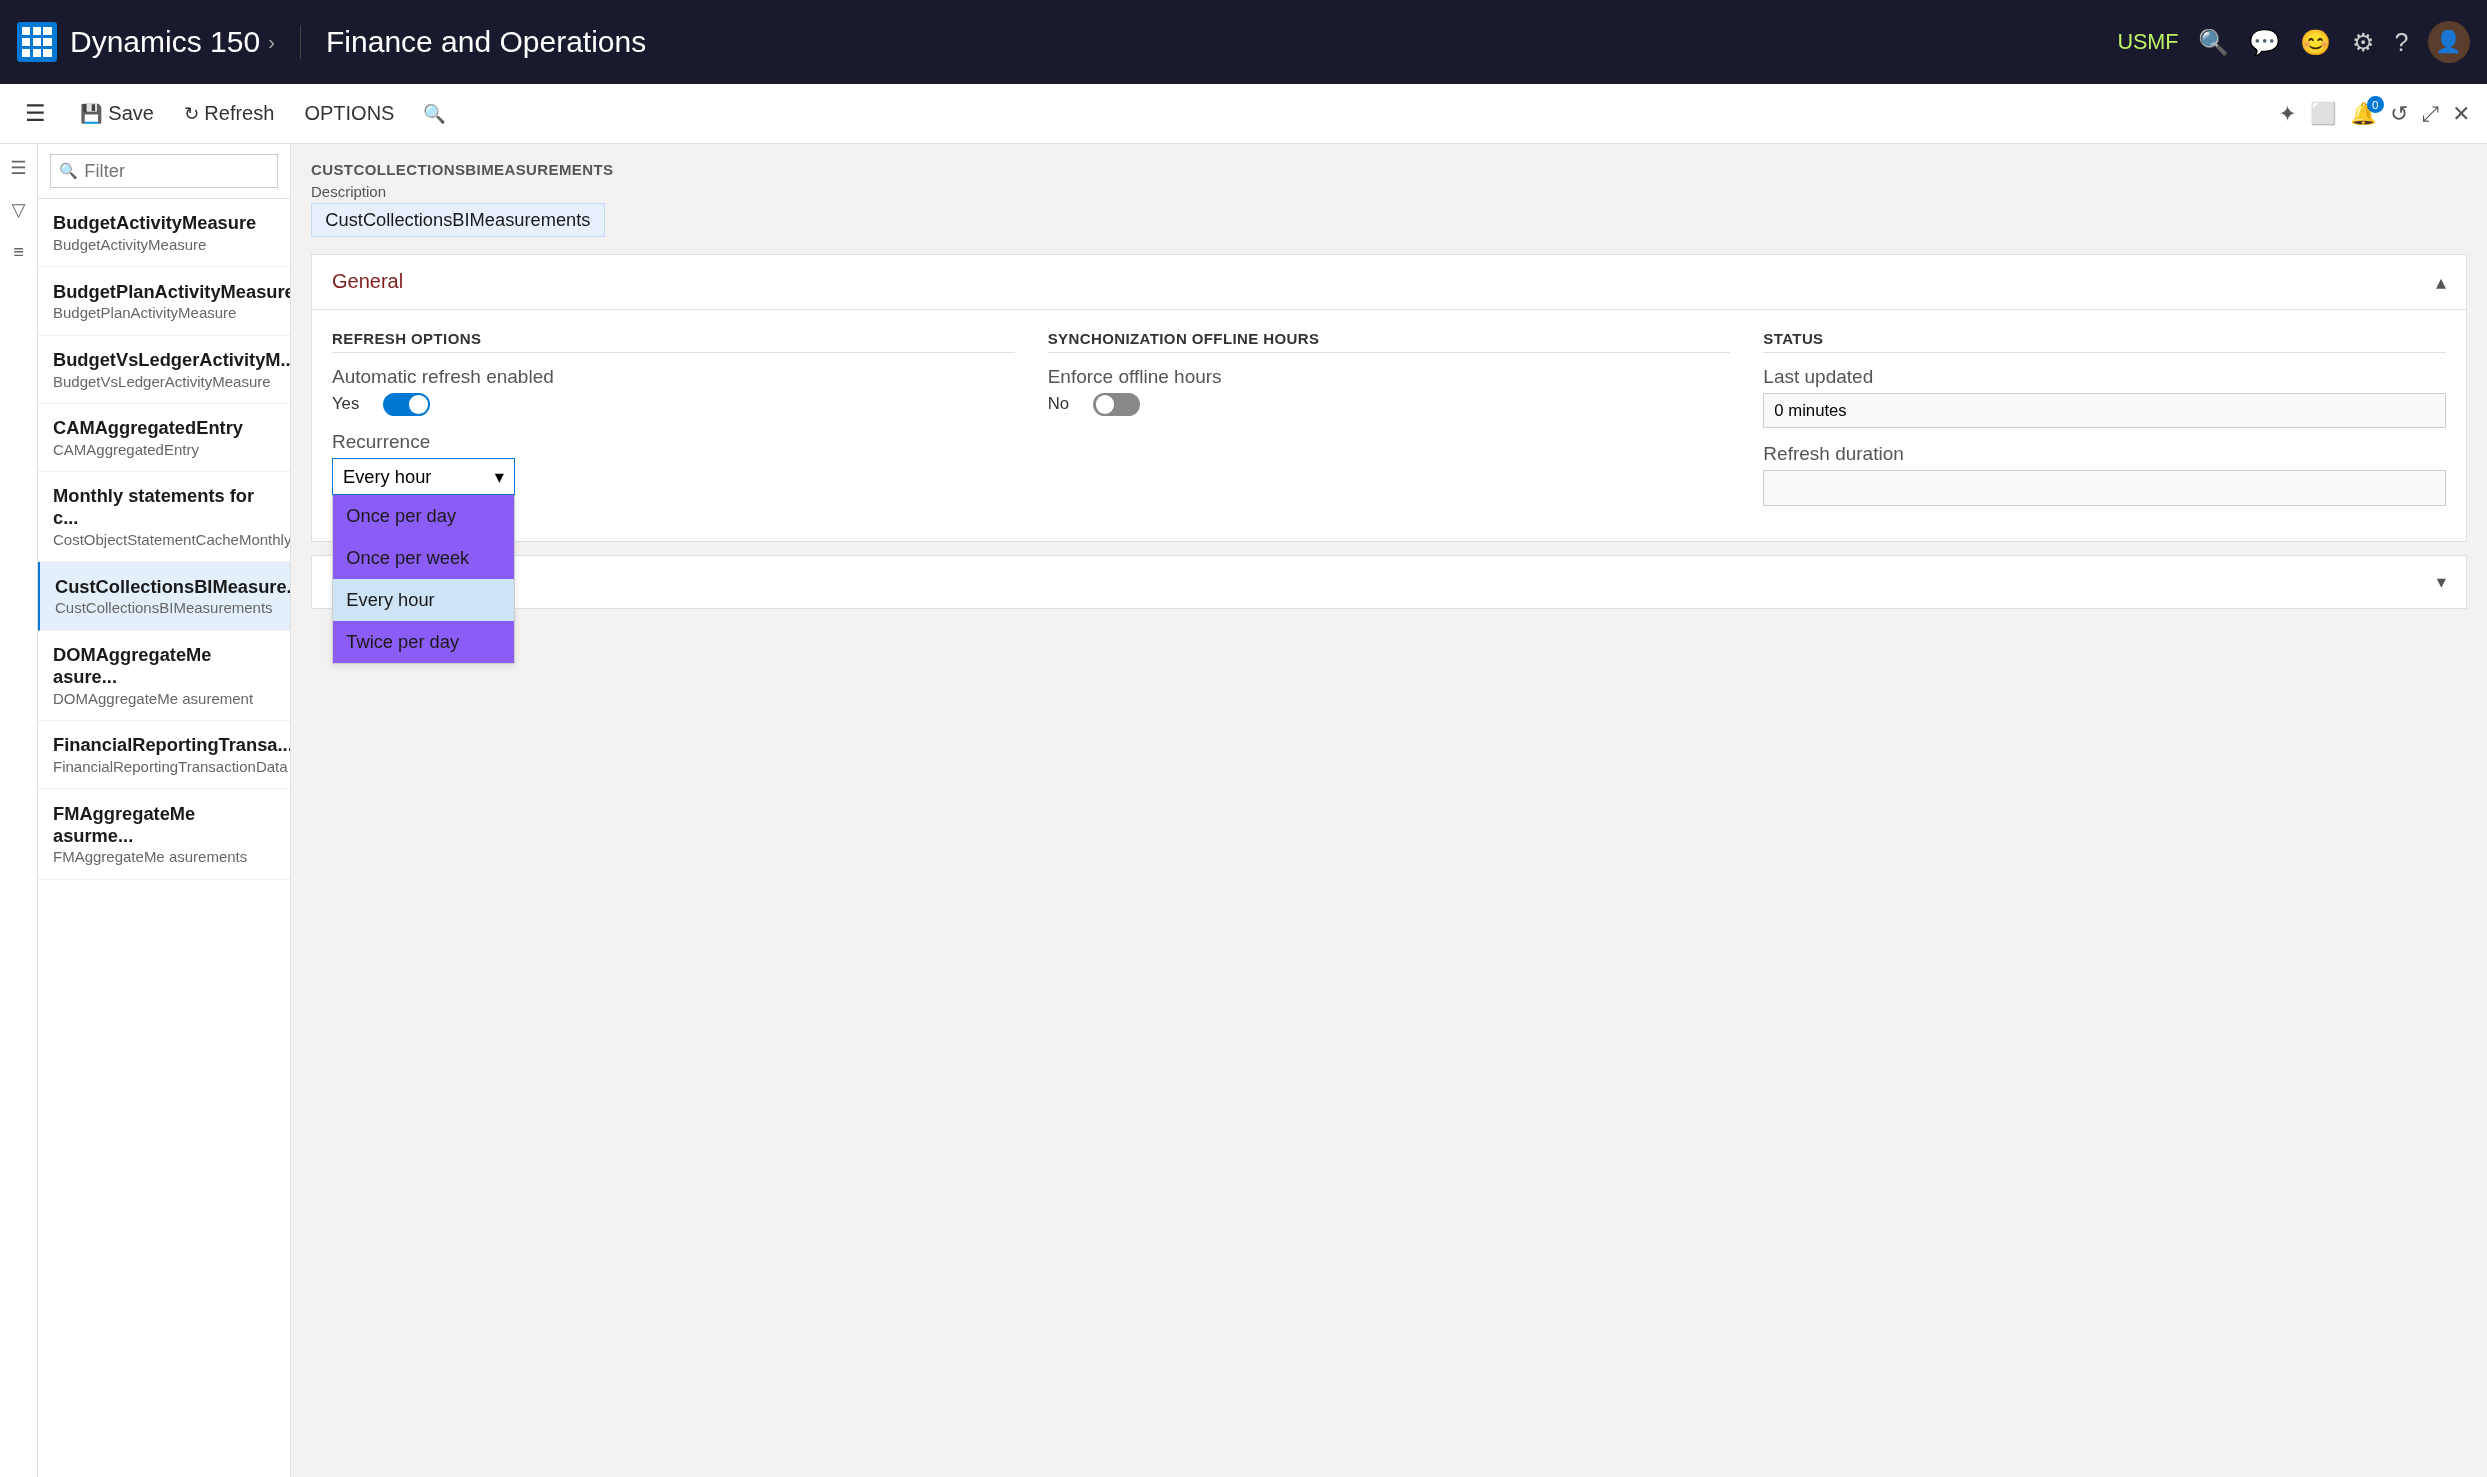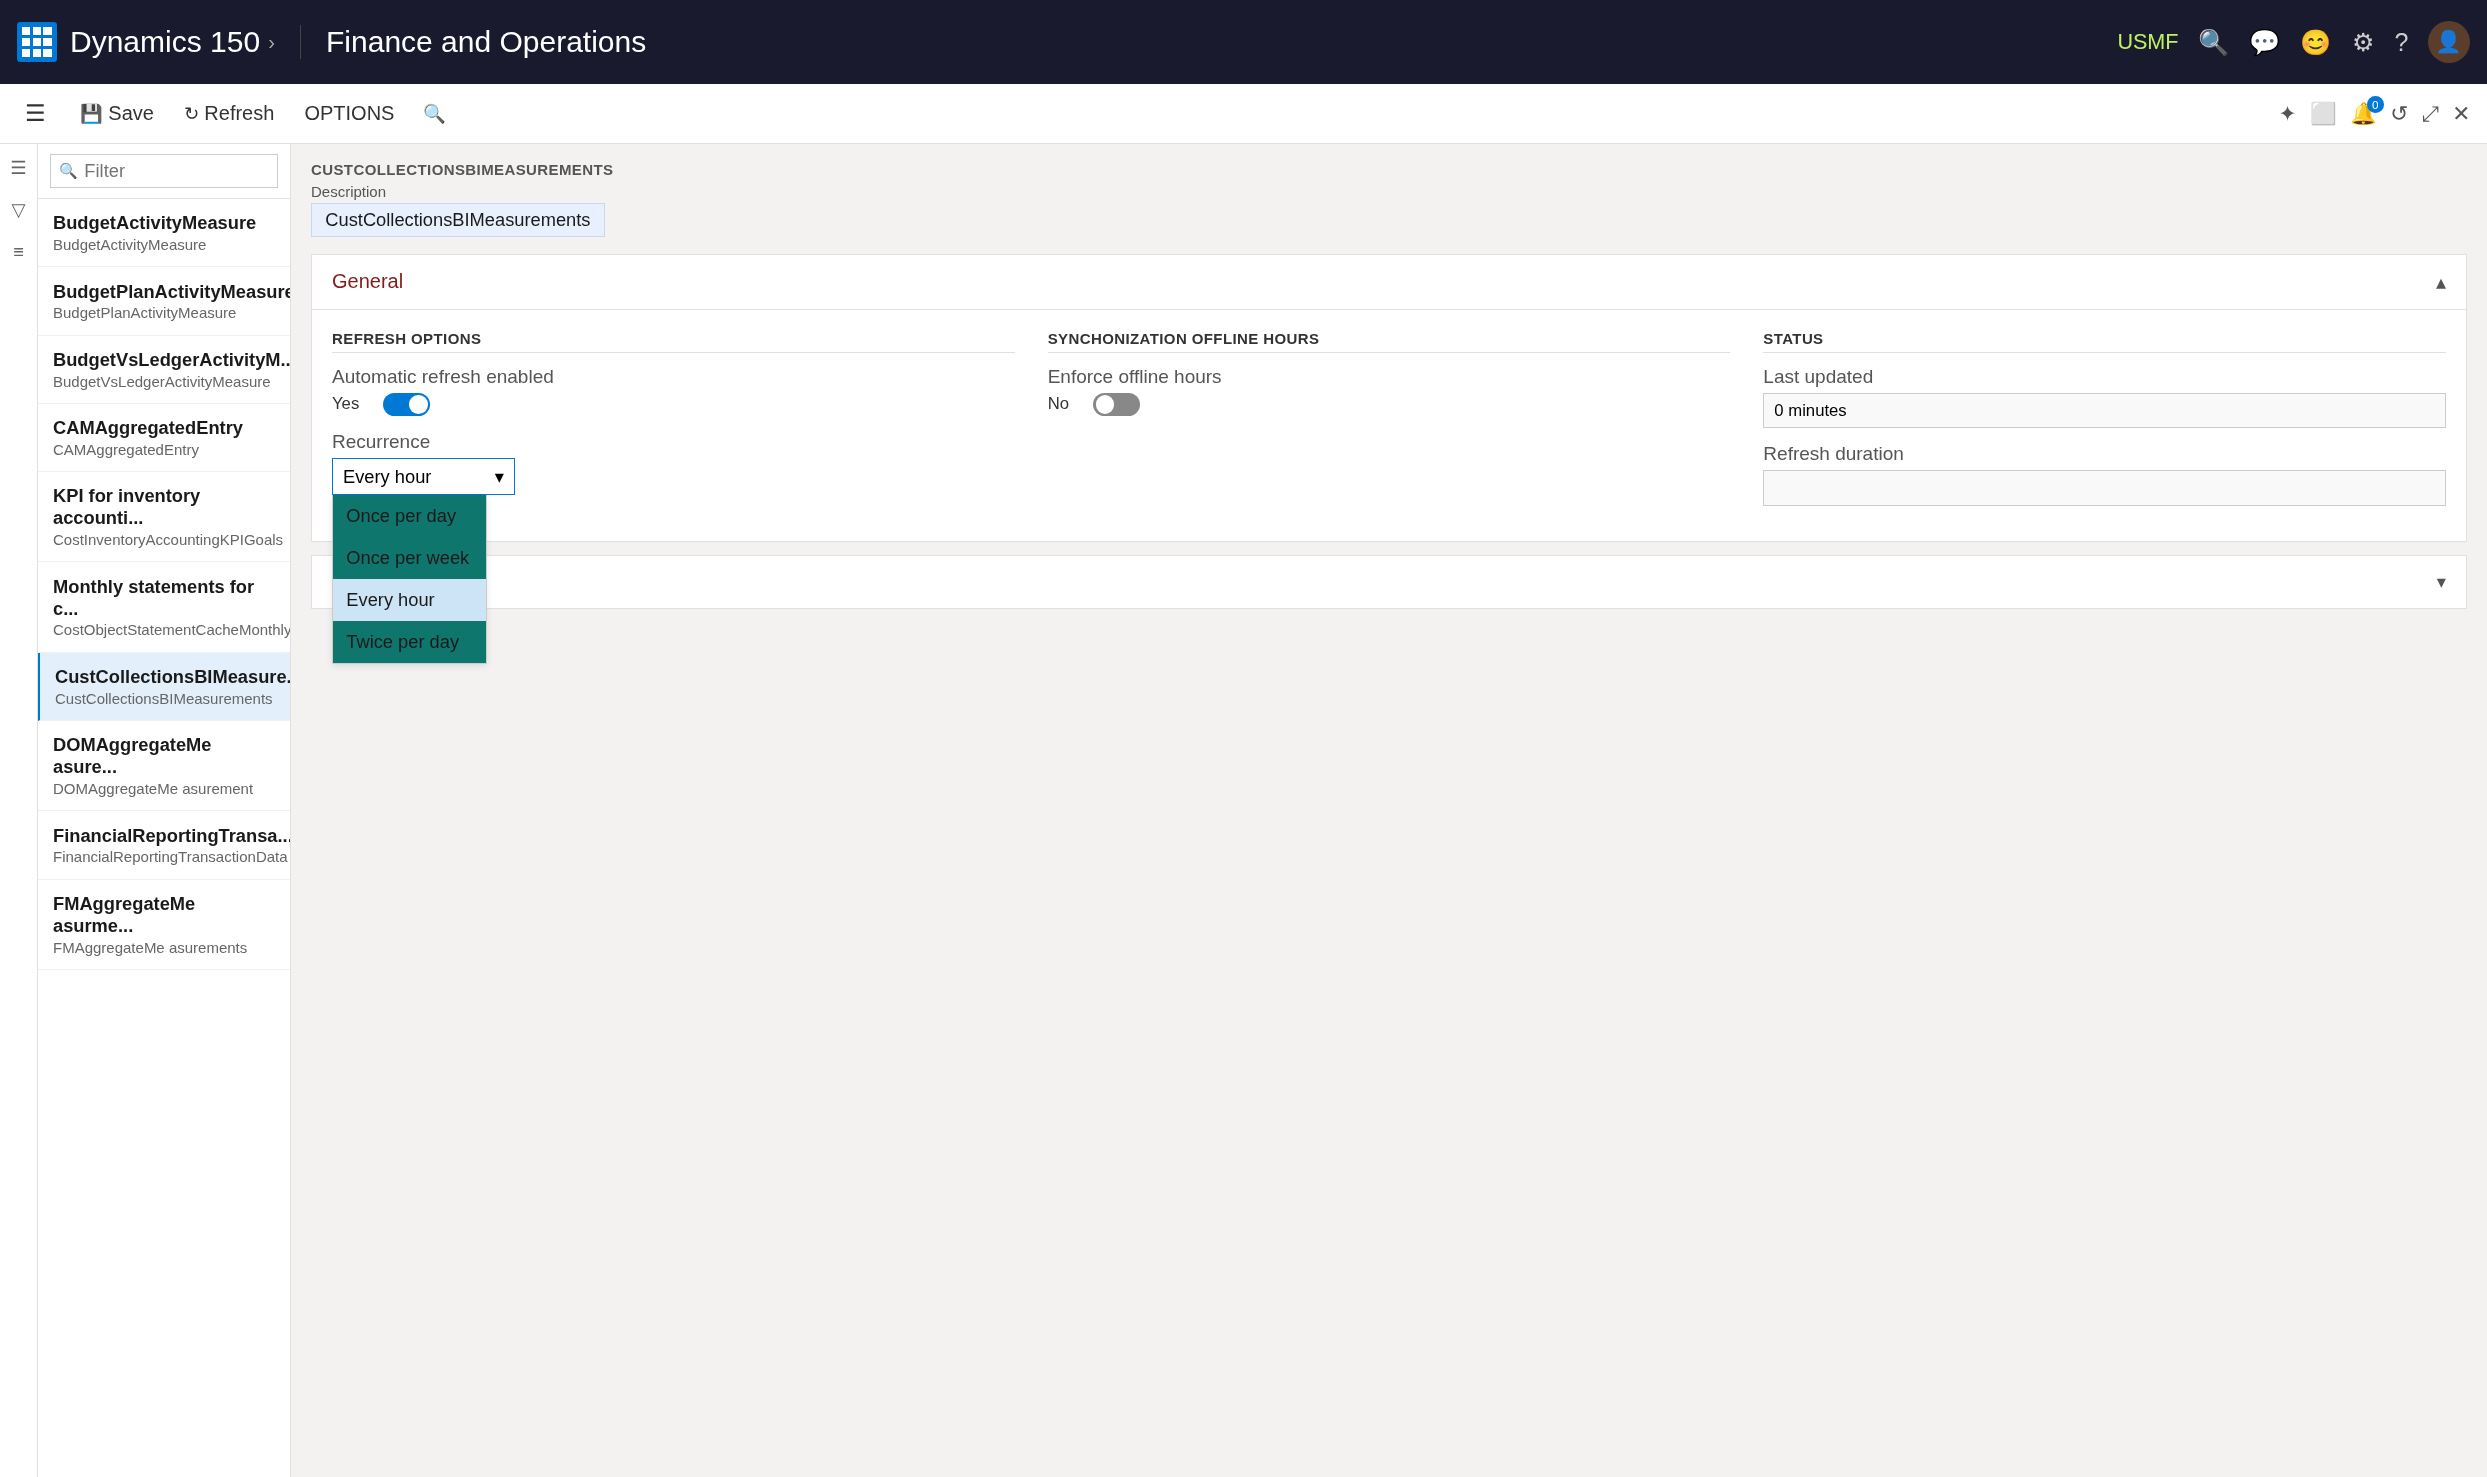--- a/index.html
+++ b/index.html
@@ -183,25 +183,25 @@
       border: 0.8px solid #0078d4;
       padding: 6.7px 10px;
       font-size: 18.3px;
       cursor: pointer;
       background: white;
       width: 183px;
     }
     .dropdown-menu {
       position: absolute;
       top: 100%; left: 0;
-      background: #0f766e;
+      background: #8b5cf6;
       border: 0.8px solid #ccc;
       border-top: none;
       z-index: 100;
-      width: 155px;
+      width: 183px;
       box-shadow: 0 3.3px 6.7px rgba(0,0,0,0.1);
     }
     .dropdown-option {
       padding: 10px 13.3px;
       font-size: 18.3px;
       cursor: pointer;
       color: #1a1a1a;
     }
     .dropdown-option.selected { background: #cce4f6; }
 
@@ -312,24 +312,20 @@
         <div class="list-item-title">BudgetPlanActivityMeasure</div>
         <div class="list-item-sub">BudgetPlanActivityMeasure</div>
       </div>
       <div class="list-item">
         <div class="list-item-title">BudgetVsLedgerActivityM...</div>
         <div class="list-item-sub">BudgetVsLedgerActivityMeasure</div>
       </div>
       <div class="list-item">
         <div class="list-item-title">CAMAggregatedEntry</div>
         <div class="list-item-sub">CAMAggregatedEntry</div>
-      </div>
-      <div class="list-item">
-        <div class="list-item-title">KPI for inventory accounti...</div>
-        <div class="list-item-sub">CostInventoryAccountingKPIGoals</div>
       </div>
       <div class="list-item">
         <div class="list-item-title">Monthly statements for c...</div>
         <div class="list-item-sub">CostObjectStatementCacheMonthly</div>
       </div>
       <div class="list-item active">
         <div class="list-item-title">CustCollectionsBIMeasure...</div>
         <div class="list-item-sub">CustCollectionsBIMeasurements</div>
       </div>
       <div class="list-item">

